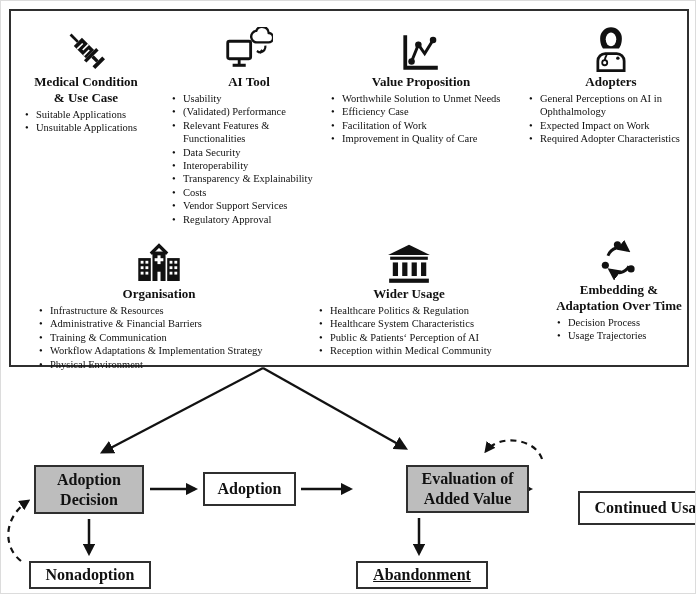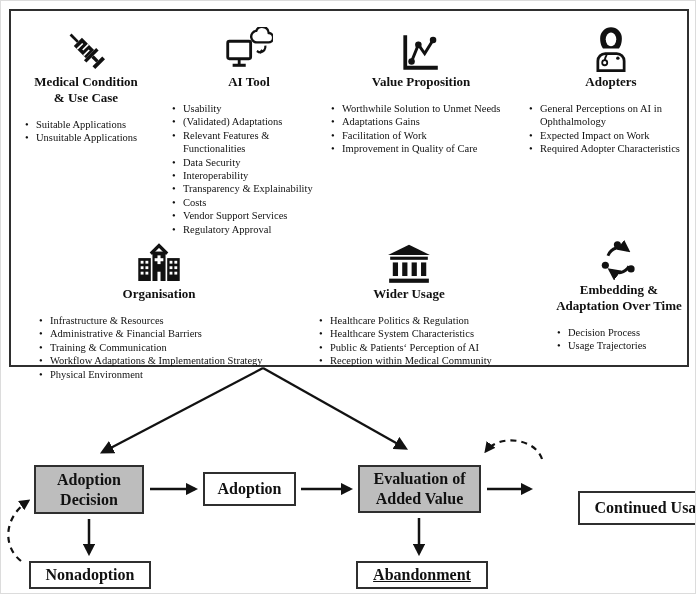--- a/index.html
+++ b/index.html
@@ -8,21 +8,21 @@
         overflow:hidden;border:1px solid #dcdcdc;box-sizing:border-box;}
   
   #framework-box{position:absolute;left:8px;top:8px;width:680px;height:358px;
         border:2px solid #2f2f2f;box-sizing:border-box;background:#fff;}
   .section{position:absolute;}
   .icon-wrap{display:flex;align-items:flex-end;justify-content:center;}
   .row1 .icon-wrap{height:50px;}
   .row2 .icon-wrap{height:46px;}
   .section-title{font-weight:bold;font-size:13px;line-height:16px;text-align:center;
         white-space:pre-line;margin-top:1px;}
-  .bullets{margin-top:12px;padding-left:5px;font-size:10.5px;line-height:13.4px;}
+  .bullets{margin-top:2px;padding-left:5px;font-size:10.5px;line-height:13.4px;}
   .bullets-indent{padding-left:11px;}
   .bullet{position:relative;padding-left:14px;}
   .bullet::before{content:"•";position:absolute;left:3px;top:0;}
   .s1{left:6px;top:12px;width:138px;}
   .s2{left:153px;top:12px;width:170px;}
   .s3{left:312px;top:12px;width:196px;}
   .s4{left:510px;top:12px;width:180px;}
   .s5{left:20px;top:228px;width:256px;}
   .s6{left:300px;top:228px;width:196px;}
   .s7{left:532px;top:224px;width:152px;}
@@ -77,21 +77,21 @@
           <line x1="7" y1="34" x2="19" y2="34" stroke="#111" stroke-width="2.8"></line>
           <path d="M30,13 h9.5 a4.3,4.3 0 0 0 0.6,-8.6 A6,6 0 0 0 28.6,2.5 4.6,4.6 0 0 0 30,13 z" fill="none" stroke="#111" stroke-width="2.2"></path>
           <path d="M37,16 q0.5,5 -5,6.5" fill="none" stroke="#111" stroke-width="2"></path>
           <path d="M32,22.5 l2.2,-2.6 M32,22.5 l-2.8,-1.6" stroke="#111" stroke-width="2" fill="none"></path>
           <path d="M26,10 q-0.5,-5 5,-6.5" fill="none" stroke="#111" stroke-width="0"></path>
         </svg>
       </div>
       <div class="section-title">AI Tool</div>
       <div class="bullets">
           <div class="bullet">Usability</div>
-          <div class="bullet">(Validated) Adaptations</div>
+          <div class="bullet">(Validated) Performance</div>
           <div class="bullet">Relevant Features &amp; Functionalities</div>
           <div class="bullet">Data Security</div>
           <div class="bullet">Interoperability</div>
           <div class="bullet">Transparency &amp; Explainability</div>
           <div class="bullet">Costs</div>
           <div class="bullet">Vendor Support Services</div>
           <div class="bullet">Regulatory Approval</div>
         </div>
     </div>
 
@@ -101,21 +101,21 @@
           <path d="M5,4 V35 H36" fill="none" stroke="#111" stroke-width="3.6"></path>
           <path d="M11,29 L17.5,13 L23.5,21.5 L31.5,8.5" fill="none" stroke="#111" stroke-width="2.8"></path>
           <circle cx="11" cy="29" r="3.1" fill="#111"></circle>
           <circle cx="17.5" cy="13" r="3.1" fill="#111"></circle>
           <circle cx="31.5" cy="8.5" r="3.1" fill="#111"></circle>
         </svg>
       </div>
       <div class="section-title">Value Proposition</div>
       <div class="bullets">
           <div class="bullet">Worthwhile Solution to Unmet Needs</div>
-          <div class="bullet">Adaptations Gains</div>
+          <div class="bullet">Efficiency Case</div>
           <div class="bullet">Facilitation of Work</div>
           <div class="bullet">Improvement in Quality of Care</div>
         </div>
     </div>
 
     <div class="section row1 s4">
       <div class="icon-wrap">
         <svg width="46" height="48" viewBox="0 0 40 42">
           <path d="M20,2 a9.5,9.5 0 0 0 -9.5,9.5 c0,5 1.5,7.5 2.5,9 l14,0 c1,-1.5 2.5,-4 2.5,-9 A9.5,9.5 0 0 0 20,2 z" fill="#111"></path>
           <ellipse cx="20" cy="12.5" rx="4.6" ry="6" fill="#fff"></ellipse>
@@ -253,21 +253,21 @@
     </g>
   </svg>
 
   <div class="box" id="box-adoption-decision" style="background: rgb(189, 189, 189);">
     <div class="box-label">Adoption
 Decision</div>
   </div>
   <div class="box" id="box-adoption">
     <div class="box-label">Adoption</div>
   </div>
-  <div class="box" id="box-evaluation" style="background: rgb(189, 189, 189);">
+  <div class="box" id="box-evaluation" style="background: rgb(189, 189, 189); margin-left: 48px;">
     <div class="box-label">Evaluation of
 Added Value</div>
   </div>
   <div class="box" id="box-continued-usage">
     <div class="box-label">Continued Usage</div>
   </div>
   <div class="box" id="box-nonadoption">
     <div class="box-label">Nonadoption</div>
   </div>
   <div class="box" id="box-abandonment">

